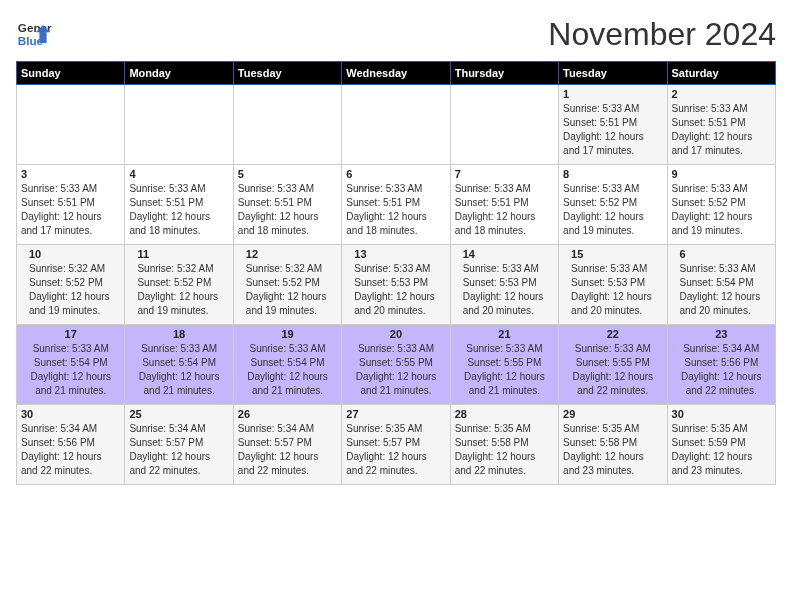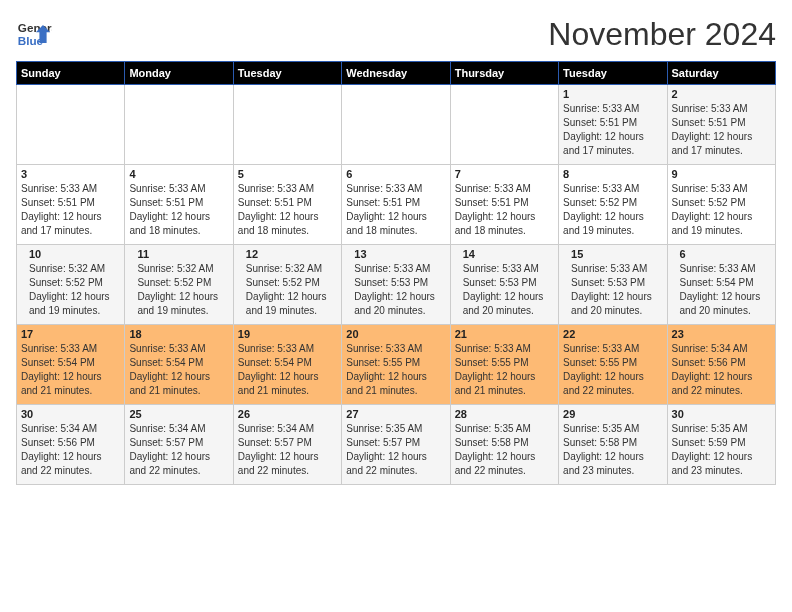--- a/index.html
+++ b/index.html
@@ -79,21 +79,21 @@
       color: #333;
       line-height: 1.4;
     }
     .empty-cell {
       background: #fff !important;
     }
     
     tbody tr:nth-child(1) td { background: #f5f5f5; }
     tbody tr:nth-child(2) td { background: #fff; }
     tbody tr:nth-child(3) td { background: #f5f5f5; padding-left: 12px; }
-    tbody tr:nth-child(4) td { background: #fdba74; }
+    tbody tr:nth-child(4) td { background: #c4b5fd; text-align: center; }
     tbody tr:nth-child(5) td { background: #f5f5f5; }
   </style>
 </head>
 <body>
 
 <div class="header">
   <div class="logo">
     <svg class="logo-icon" viewBox="0 0 40 40">
       <text x="2" y="18" font-size="13" font-weight="bold" fill="#333" font-family="Arial">General</text>
       <text x="2" y="32" font-size="13" font-weight="bold" fill="#3a6fc4" font-family="Arial">Blue</text>

